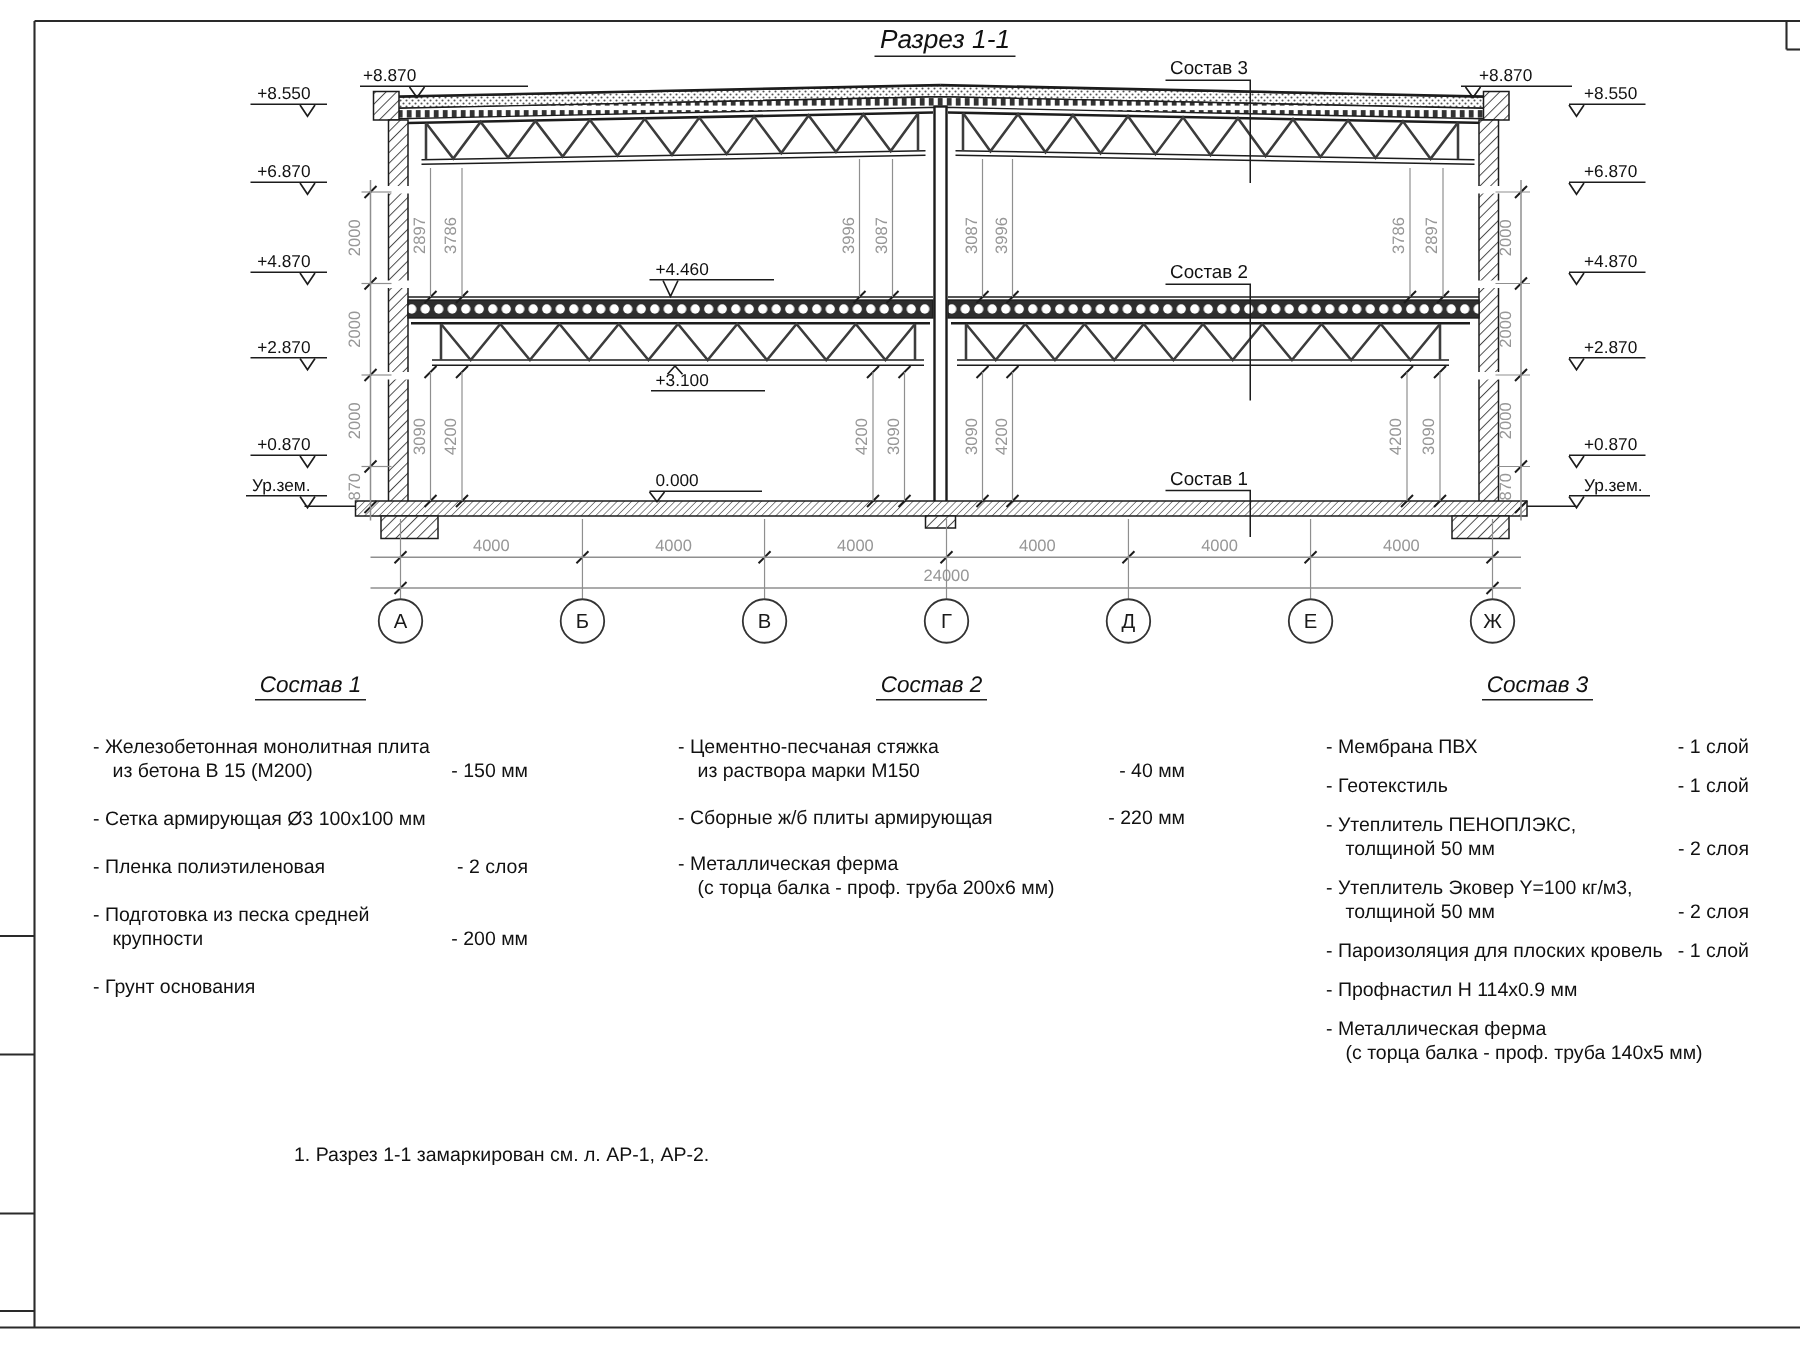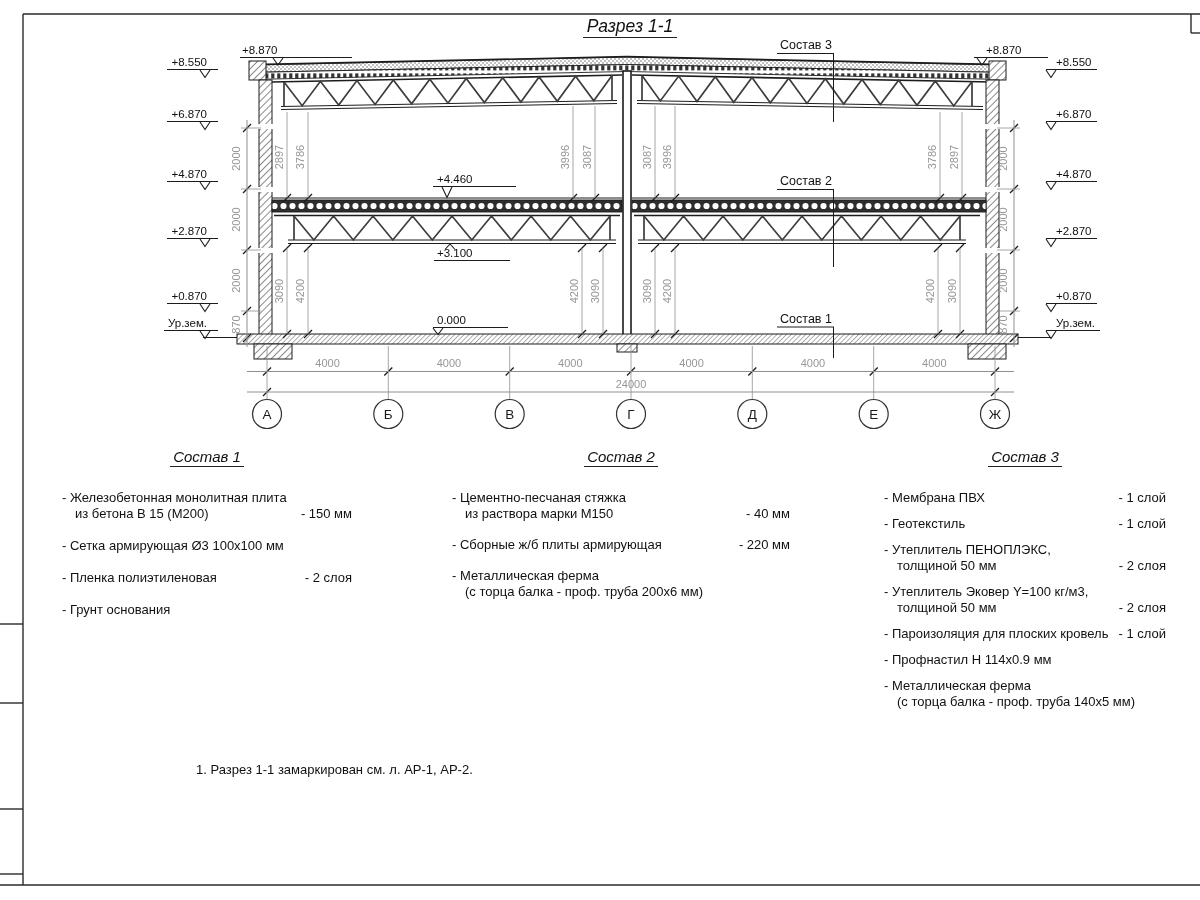--- a/index.html
+++ b/index.html
@@ -362,20 +362,25 @@
       </div>
   <div class="ci">
         <div class="ci-n">- Сетка армирующая Ø3 100х100 мм</div>
         <div class="ci-v"></div>
       </div>
   <div class="ci">
         <div class="ci-n">- Пленка полиэтиленовая</div>
         <div class="ci-v">-  2 слоя</div>
       </div>
   <div class="ci">
+        <div class="ci-n">- Подготовка из песка средней
+крупности</div>
+        <div class="ci-v">- 200 мм</div>
+      </div>
+  <div class="ci">
         <div class="ci-n">- Грунт основания</div>
         <div class="ci-v"></div>
       </div>
 </div>
 
 <div class="comp mb15" style="left:452px;width:338px">
   <div class="comp-title"><span>Состав 2</span></div>
   <div class="ci">
         <div class="ci-n">- Цементно-песчаная стяжка
 из раствора марки М150</div>

